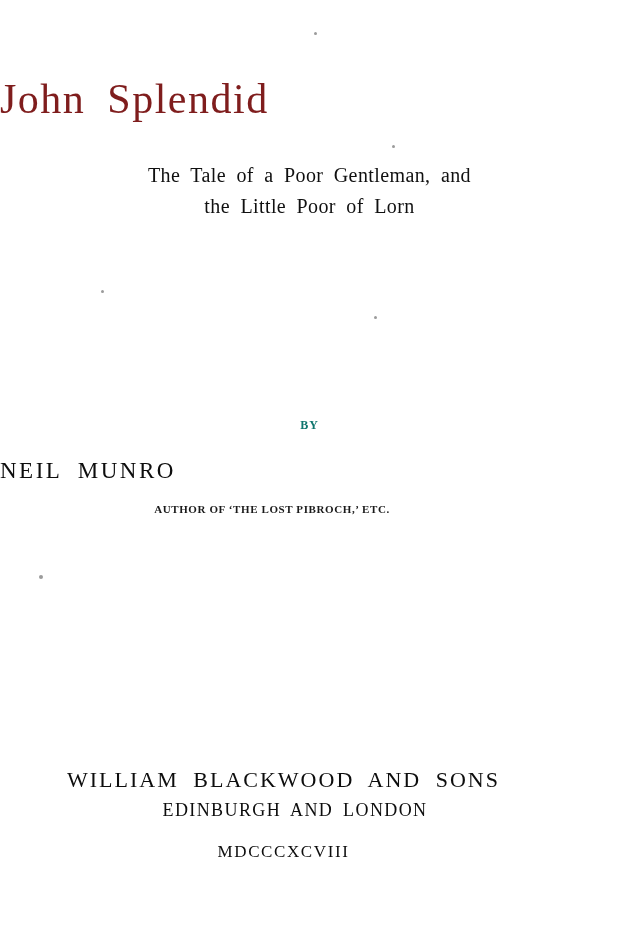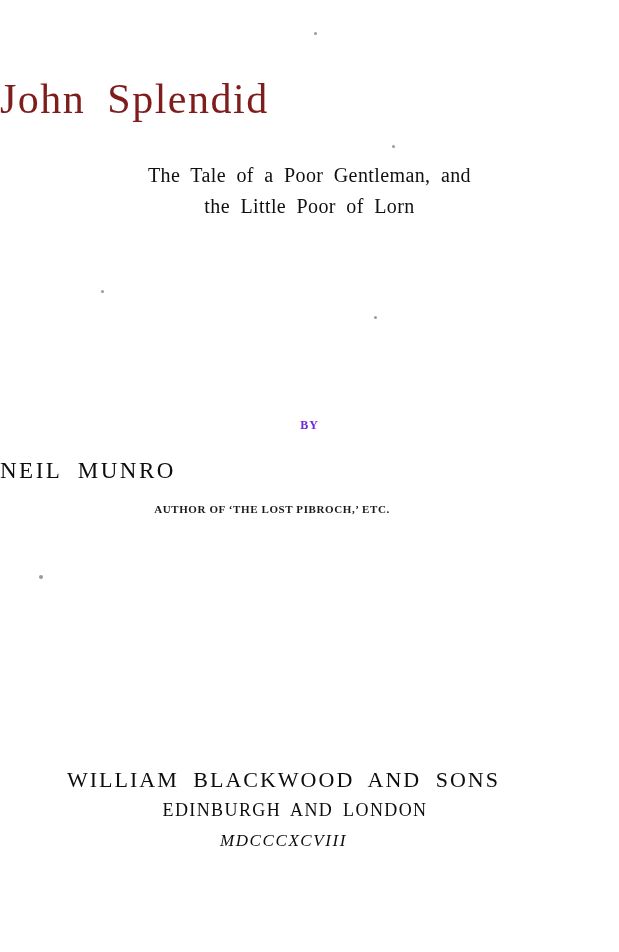--- a/index.html
+++ b/index.html
@@ -57,21 +57,21 @@
   
   .by {
     position: absolute;
     top: 418px;
     left: 0;
     width: 619px;
     text-align: center;
     font-size: 12px;
     font-weight: bold;
     letter-spacing: 1px;
-    color: #6d28d9;
+    color: #0f766e;
   }
 
   
   .author {
     position: absolute;
     top: 458px;
     left: 0;
     width: 619px;
     text-align: left;
     font-size: 23px;
@@ -116,22 +116,21 @@
     word-spacing: 4px;
     line-height: 1.45;
     margin-top: 3px;
     padding-left: 23px;
   }
   .publisher .pub-year {
     display: block;
     font-size: 17px;
     letter-spacing: 1.6px;
     line-height: 1.45;
-    margin-top: 6px;
-    font-style: italic;
+    margin-top: 17px;
   }
 
   
   .speck {
     position: absolute;
     background: #9b9b9b;
     border-radius: 50%;
   }
 </style>
 </head>

